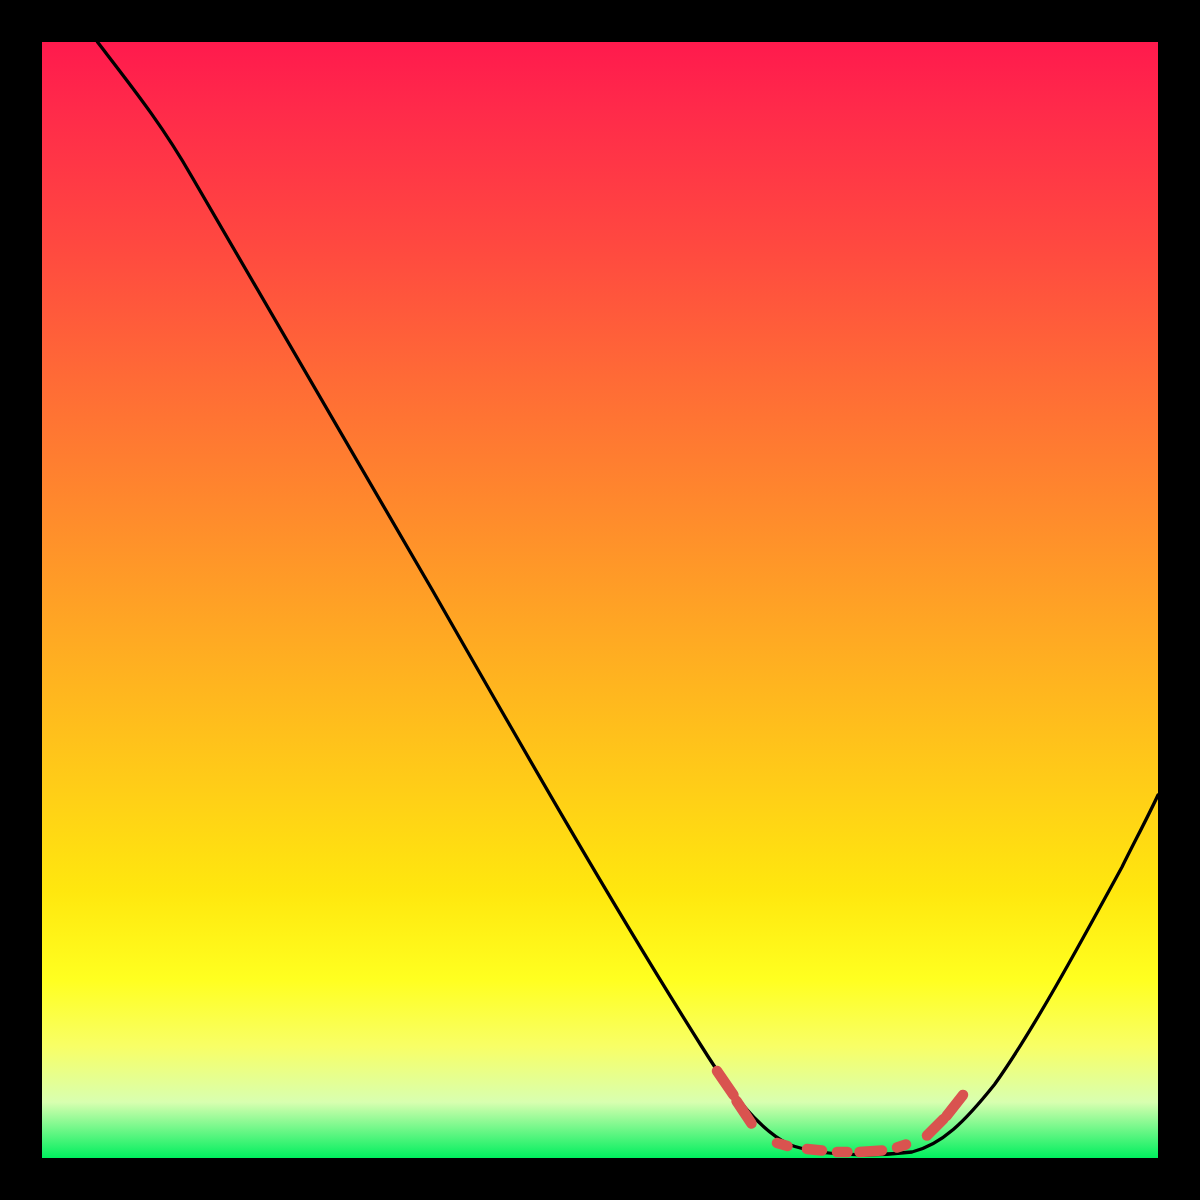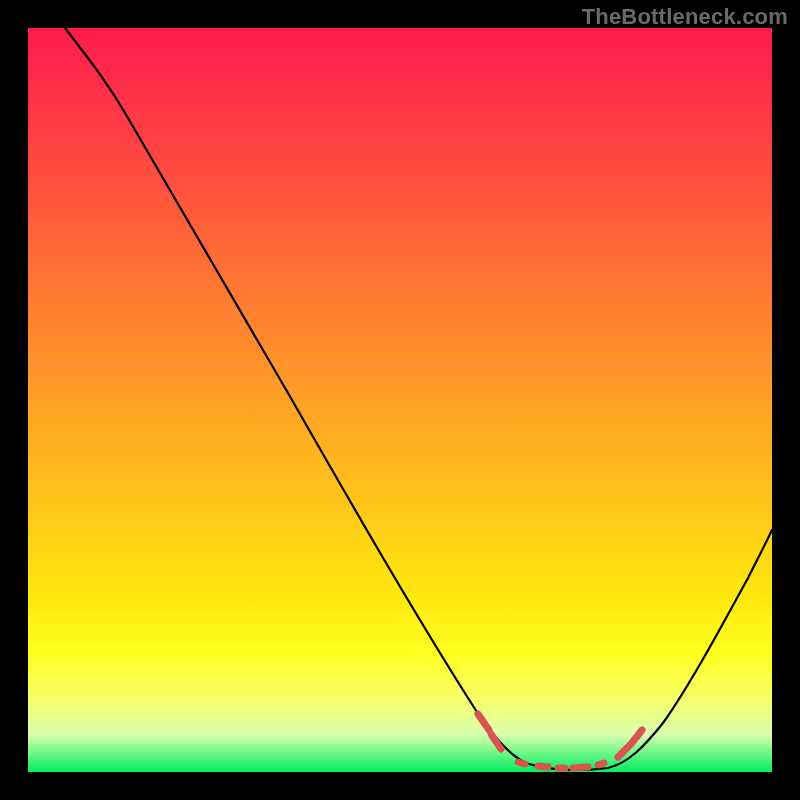--- a/index.html
+++ b/index.html
@@ -63,21 +63,20 @@
     fill: none;
     stroke: #d9534f;
     stroke-width: 7;
     stroke-linecap: round;
   }
 </style>
 </head>
 <body>
 
 <div class="container">
-  <div class="watermark">TheBottleneck.com</div>
   <div class="plot">
     <div class="gradient"></div>
     <svg class="curve" viewBox="0 0 744 744" preserveAspectRatio="none">
 
       <path class="curve-path" d="M 37 0
                C 60 30, 80 55, 100 90
                C 150 175, 205 270, 260 365
                C 320 470, 380 575, 440 670
                C 460 702, 478 725, 498 735
                C 520 743, 555 743, 580 740

